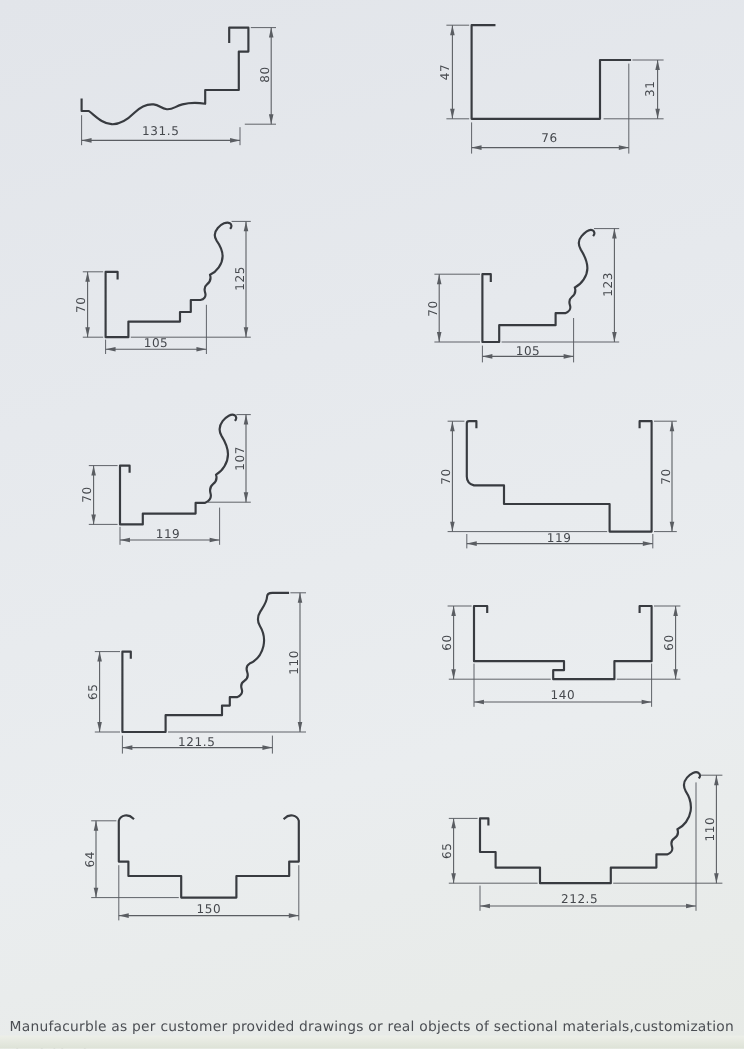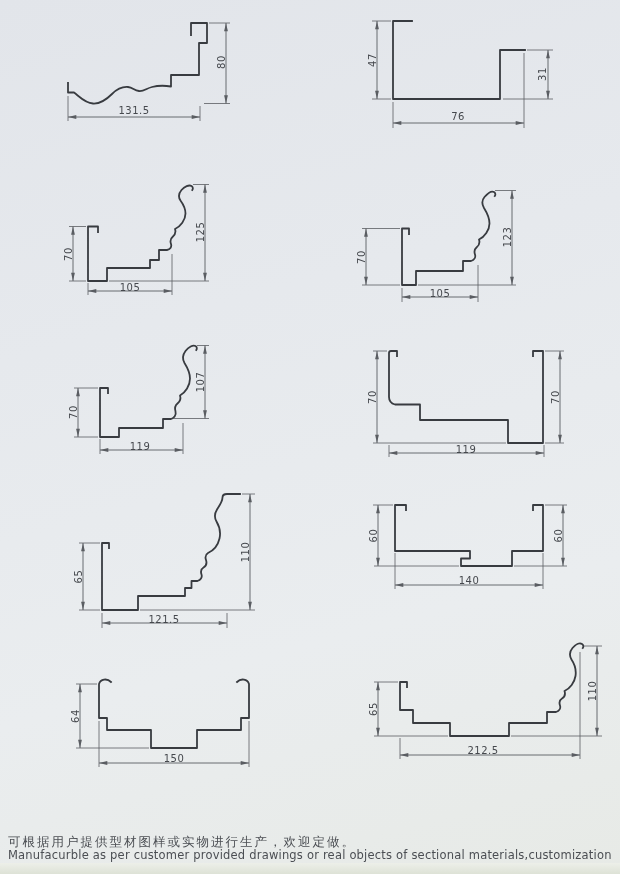--- a/index.html
+++ b/index.html
@@ -203,17 +203,16 @@
     <line class="ext" x1="580" y1="652" x2="580" y2="759"></line>
     <line class="dim" x1="378" y1="682" x2="378" y2="736" marker-start="url(#arr)" marker-end="url(#arr)"></line>
     <line class="dim" x1="400" y1="755" x2="580" y2="755" marker-start="url(#arr)" marker-end="url(#arr)"></line>
     <line class="dim" x1="597" y1="646" x2="597" y2="736" marker-start="url(#arr)" marker-end="url(#arr)"></line>
     <text class="dimtext" transform="rotate(-90 373.5 709)" x="373.5" y="709">65</text>
     <text class="dimtext" x="483" y="750">212.5</text>
     <text class="dimtext" transform="rotate(-90 592.5 691)" x="592.5" y="691">110</text>
   </g>
 </svg>
 
-<div class="footer-cn">可根据用户提供型材图样或实物进行生产，欢迎定做。</div>
 <div class="footer-en">Manufacurble as per customer provided drawings or real objects of sectional materials,customization is welcome.</div>
 <div class="footer-band"></div>
 
 </div>
 
 </body></html>

